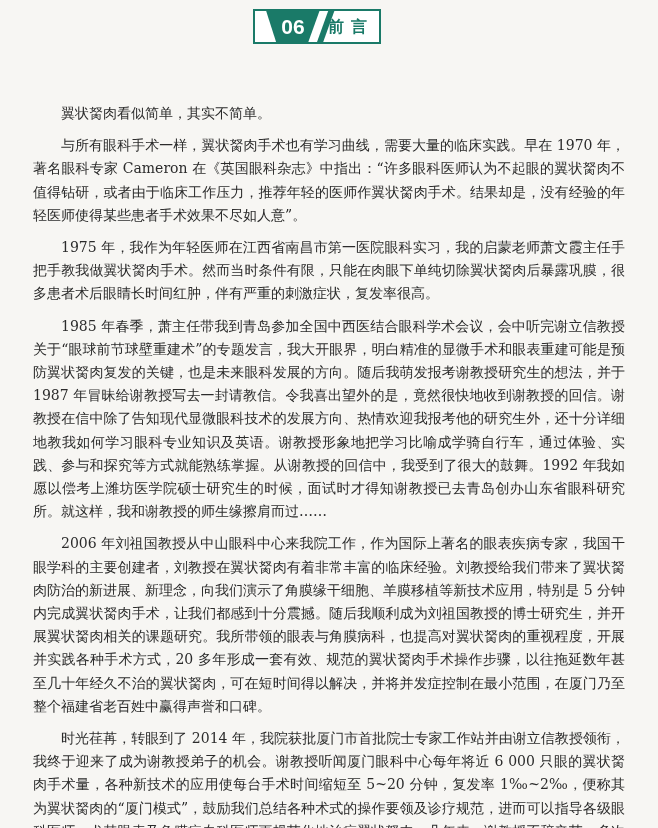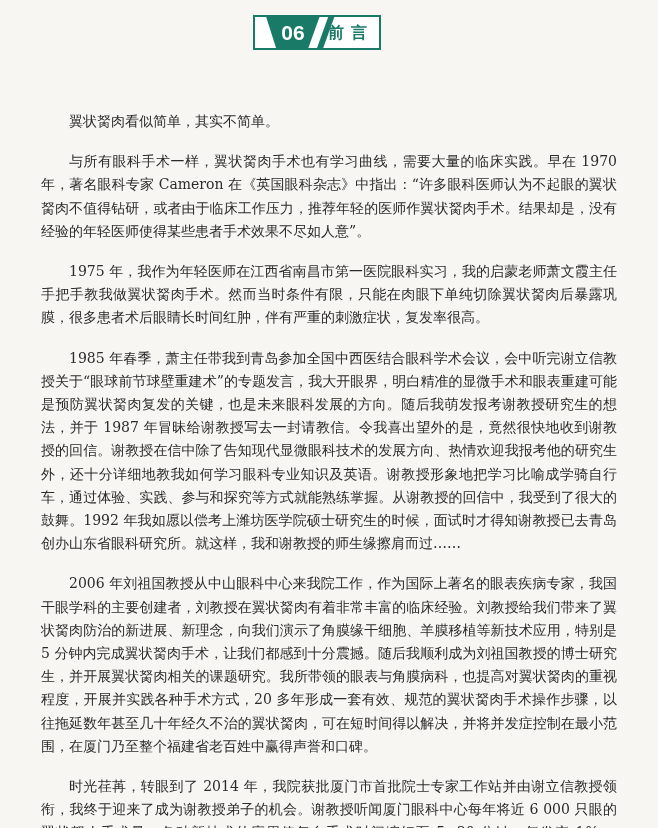--- a/index.html
+++ b/index.html
@@ -17,21 +17,21 @@
     position: relative;
     width: 658px;
     height: 828px;
     box-sizing: border-box;
   }
 
   
   .badge {
     position: absolute;
     left: 253px;
-    top: 15px;
+    top: 9px;
     width: 124px;
     height: 31px;
     background: #ffffff;
     border: 2px solid #1a7a68;
   }
   .badge-par {
     position: absolute;
     left: 0; top: 0;
     width: 100%; height: 100%;
     background: #1a7a68;
@@ -71,21 +71,21 @@
   }
 
   
   .content {
     position: absolute;
     left: 24px;
     top: 93px;
     width: 610px;
   }
   .content p {
-    margin: 17px;
+    margin: 9px;
     font-size: 14px;
     line-height: 23.2px;
     color: #2b2b2b;
     text-align: justify;
     text-indent: 2em;
     word-break: break-all;
   }
 </style>
 </head>
 <body>

